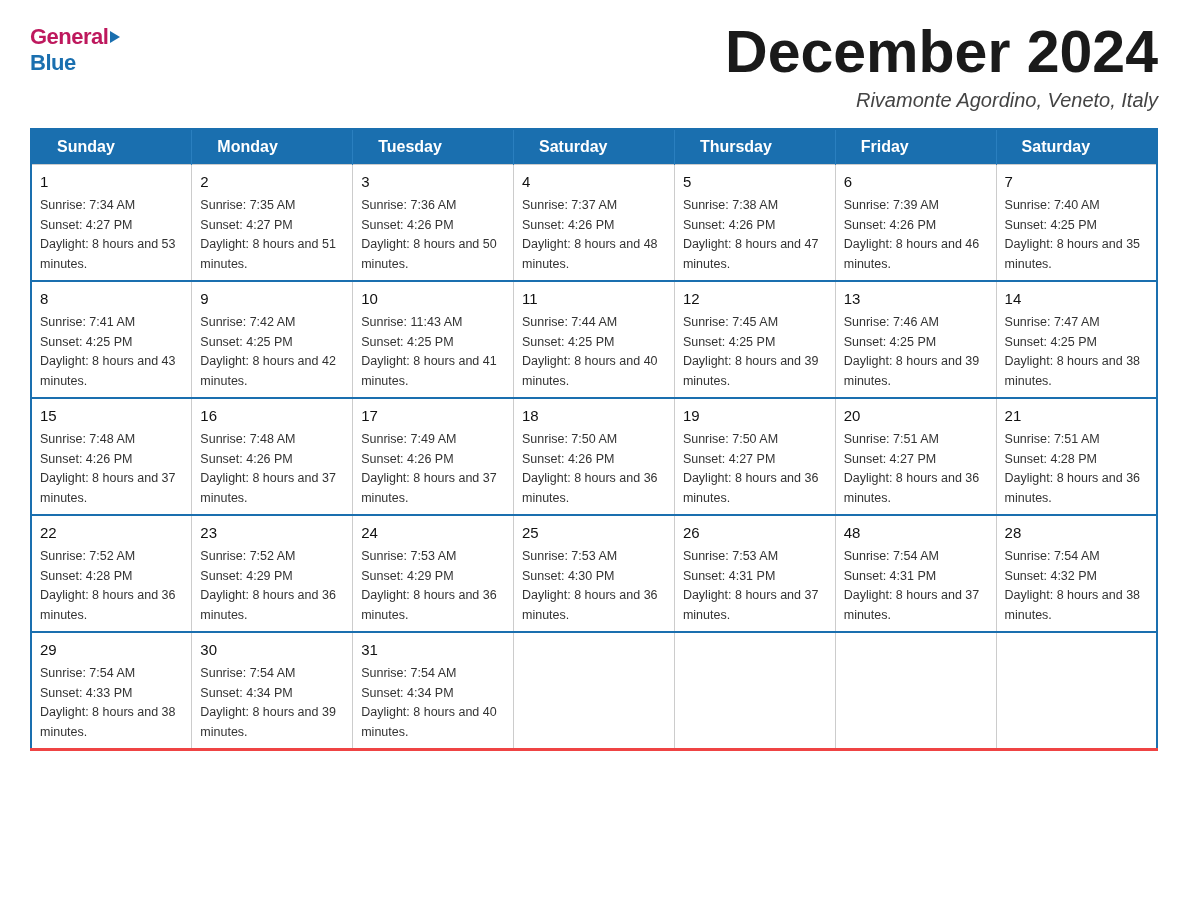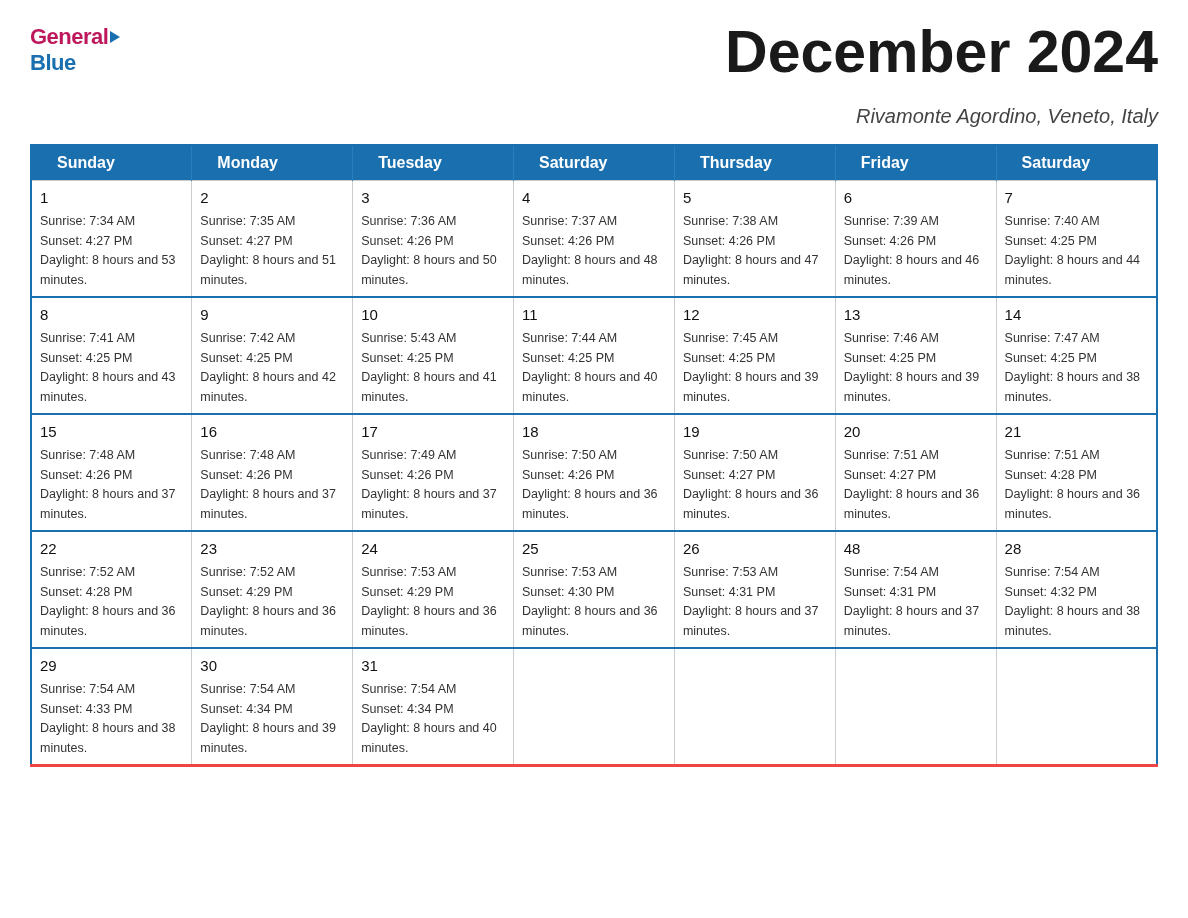--- a/index.html
+++ b/index.html
@@ -53,21 +53,21 @@
     }
     .calendar-title {
       font-size: 59px;
       font-weight: bold;
       color: #1a1a1a;
       line-height: 1.1;
     }
     .calendar-subtitle {
       font-size: 20px;
       color: #444;
-      margin-top: 20px;
+      margin-top: 4px;
       font-style: italic;
     }
     .calendar-table {
       width: 100%;
       border-collapse: collapse;
       border: 2px solid #1a6faf;
     }
     .calendar-table th {
       background-color: #1a6faf;
       color: #ffffff;
@@ -191,21 +191,21 @@
           <span>Sunrise: 7:39 AM</span><br>
           <span>Sunset: 4:26 PM</span><br>
           <span>Daylight: 8 hours and 46 minutes.</span>
         </div>
       </td>
         <td>
         <span class="day-num">7</span>
         <div class="day-info">
           <span>Sunrise: 7:40 AM</span><br>
           <span>Sunset: 4:25 PM</span><br>
-          <span>Daylight: 8 hours and 44 minutes.</span>
+          <span>Daylight: 8 hours and 35 minutes.</span>
         </div>
       </td>
       </tr>
       <tr class="row-divider">
         <td>
         <span class="day-num">8</span>
         <div class="day-info">
           <span>Sunrise: 7:41 AM</span><br>
           <span>Sunset: 4:25 PM</span><br>
           <span>Daylight: 8 hours and 43 minutes.</span>
@@ -215,21 +215,21 @@
         <span class="day-num">9</span>
         <div class="day-info">
           <span>Sunrise: 7:42 AM</span><br>
           <span>Sunset: 4:25 PM</span><br>
           <span>Daylight: 8 hours and 42 minutes.</span>
         </div>
       </td>
         <td>
         <span class="day-num">10</span>
         <div class="day-info">
-          <span>Sunrise: 5:43 AM</span><br>
+          <span>Sunrise: 11:43 AM</span><br>
           <span>Sunset: 4:25 PM</span><br>
           <span>Daylight: 8 hours and 41 minutes.</span>
         </div>
       </td>
         <td>
         <span class="day-num">11</span>
         <div class="day-info">
           <span>Sunrise: 7:44 AM</span><br>
           <span>Sunset: 4:25 PM</span><br>
           <span>Daylight: 8 hours and 40 minutes.</span>

